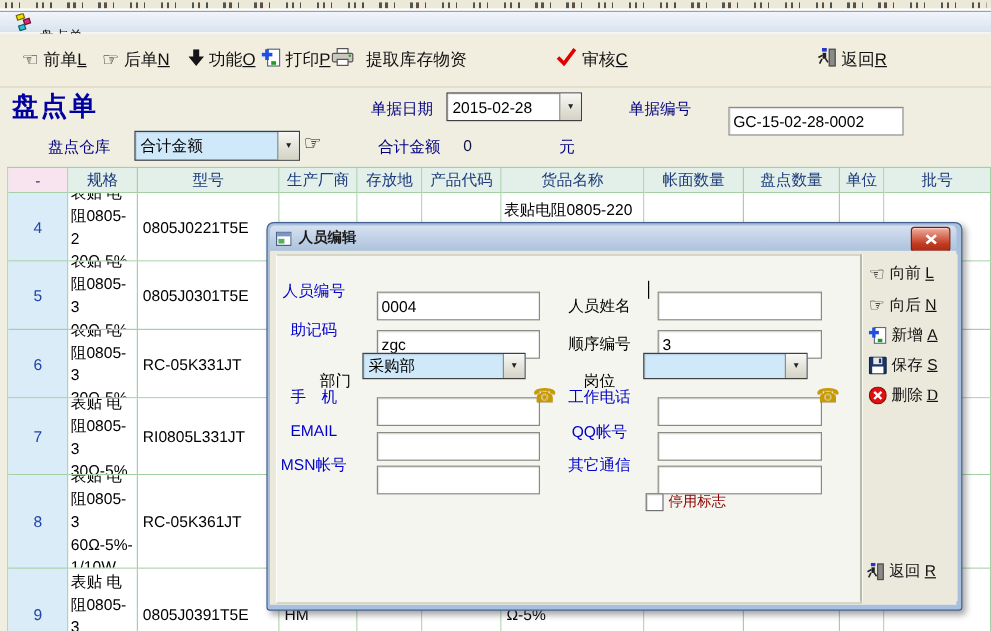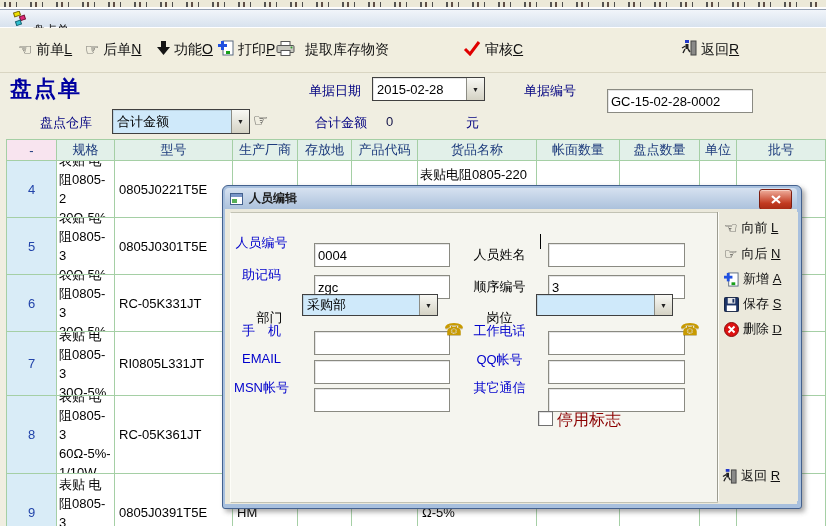--- a/index.html
+++ b/index.html
@@ -72,21 +72,21 @@
     box-shadow:inset 1px 1px 0 rgba(0,0,0,.10);font-size:13px;padding:0 0 0 3px;margin:12px;
     font-family:"Liberation Sans","DejaVu Sans",sans-serif;color:#000;box-sizing:border-box;}
   .dcombo{position:absolute;height:22px;box-sizing:border-box;}
   .phone{font-family:"DejaVu Sans",sans-serif;font-size:16px;color:#c89a00;line-height:1;
     text-shadow:0 1px 0 rgba(120,90,0,.35);}
   .sbtn{position:absolute;left:7px;display:flex;align-items:center;gap:4px;}
   .slabel{font-size:13px;color:#111;white-space:nowrap;}
   .slabel u{text-decoration:underline;}
   #disable-box{left:315px;top:225px;width:13px;height:13px;background:#fff;
     border:1px solid #707070;box-shadow:inset 1px 1px 0 rgba(0,0,0,.12);}
-  #disable-lbl{left:334px;top:224px;font-size:16px;color:#8b0000;}
+  #disable-lbl{left:334px;top:224px;font-size:12px;color:#8b0000;}
   #name-caret{left:317px;top:48px;width:1px;height:15px;background:#000;}
 </style>
 </head>
 <body>
 
 <div id="screen">
 
   <div class="abs" id="menu-strip">
     <div class="abs" id="menu-frag"></div>
   </div>
@@ -312,21 +312,21 @@
     <input class="din" style="left: 79px; top: 45px; width: 136px;" value="0004">
     <span class="dlbl blk" style="left:245px;top:48px;">人员姓名</span>
     <input class="din" style="left: 313px; top: 45px; width: 137px;" value="">
     <div class="abs" id="name-caret"></div>
 
     <span class="dlbl blue" style="left:7px;top:80px;">助记码</span>
     <input class="din" style="left: 79px; top: 77px; width: 136px;" value="zgc">
     <span class="dlbl blk" style="left:245px;top:80px;">顺序编号</span>
     <input class="din" style="left: 313px; top: 77px; width: 137px;" value="3">
 
-    <span class="dlbl blk" style="left:15px;top:111px;">部门</span>
+    <span class="dlbl blk" style="left:25px;top:111px;">部门</span>
     <div class="dcombo field combo bluecombo" style="left:79px;top:108px;width:136px;">
       <span class="val">采购部</span>
       <span class="ddbtn">▼</span>
     </div>
     <span class="dlbl blk" style="left:245px;top:111px;">岗位</span>
     <div class="dcombo field combo bluecombo" style="left:313px;top:108px;width:137px;">
       <span class="val"></span>
       <span class="ddbtn">▼</span>
     </div>
 

